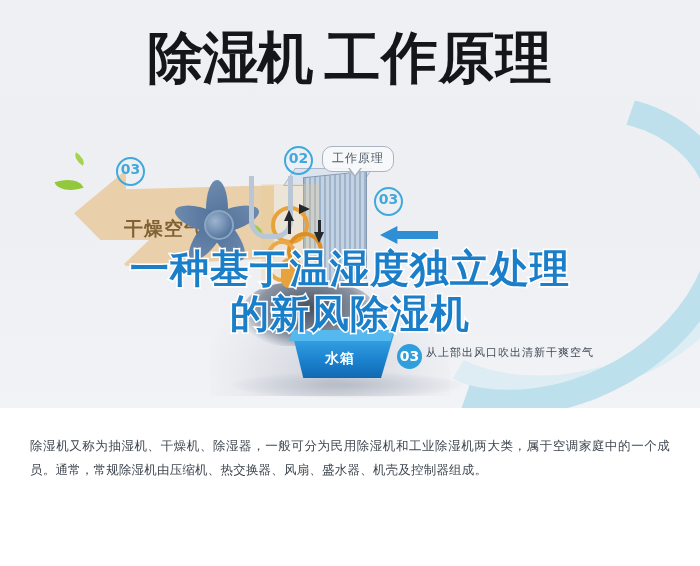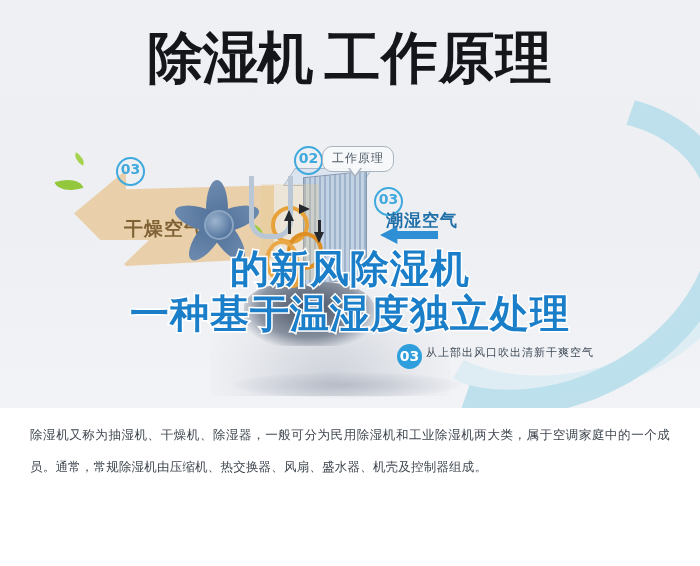--- a/index.html
+++ b/index.html
@@ -271,21 +271,21 @@
     text-align: center;
     letter-spacing: 0;
   }
   .badge.ghost {
     background: transparent;
     color: #3fa9de;
     border: 2px solid #3fa9de;
     line-height: 21px;
   }
   #badge-03-left { left: 116px; top: 157px; }
-  #badge-02 { left: 294px; top: 146px; }
+  #badge-02 { left: 284px; top: 146px; }
   #badge-01 { left: 374px; top: 187px; }
   #badge-03-bottom { left: 397px; top: 344px; }
 
   
   #bubble-02 {
     position: absolute;
     left: 322px; top: 146px;
     padding: 3px 9px 4px;
     border: 1px solid #a9b4c0;
     border-radius: 10px;
@@ -362,24 +362,24 @@
     position: absolute;
     left: 0; top: 408px;
     width: 700px;
     height: 158px;
     background: #ffffff;
     padding: 10px 30px 0 30px;
     box-sizing: border-box;
   }
   .para {
     font-size: 12.5px;
-    line-height: 32px;
+    line-height: 24px;
     color: #3f464f;
     letter-spacing: .2px;
-    margin: 1px 0 16px 0;
+    margin: 16px 0 16px 0;
     text-align: justify;
   }
 </style>
 </head>
 <body>
 
 <div id="page">
 
   <div id="hero">
 
@@ -424,38 +424,42 @@
       <div class="arrow-stem" style="left:33px; top:52px;"></div>
       <div class="arrow-up" style="left:29px; top:42px;"></div>
       <div class="arrow-stem" style="left:63px; top:52px;"></div>
       <div class="arrow-dn" style="left:59px; top:64px;"></div>
       <div class="arrow-rt" style="left:44px; top:36px;"></div>
     </div>
 
     <div id="humid-arrow"></div>
 
     <div id="tank-shadow"></div>
+    <div id="tank">
+      <div id="tank-body"></div>
+      <div id="tank-lip"></div>
+      <div id="tank-label">水箱</div>
+    </div>
 
     <div class="badge ghost" id="badge-03-left">03</div>
 
     <div class="badge ghost" id="badge-02">02</div>
     <div id="bubble-02">工作原理</div>
     <div id="bubble-tail"></div>
     <div id="bubble-tail-in"></div>
 
     <div class="badge ghost" id="badge-01">03</div>
-    <div id="label-01">潮湿空气</div>
 
 
     <div class="badge" id="badge-03-bottom">03</div>
     <div id="note-03">从上部出风口吹出清新干爽空气</div>
 
     <div id="watermark">
+      <div>一种基于温湿度独立处理</div>
       <div>的新风除湿机</div>
-      <div>一种基于温湿度独立处理</div>
     </div>
   </div>
 
   <div id="body-text">
     <p class="para">除湿机又称为抽湿机、干燥机、除湿器，一般可分为民用除湿机和工业除湿机两大类，属于空调家庭中的一个成员。通常，常规除湿机由压缩机、热交换器、风扇、盛水器、机壳及控制器组成。</p>
   </div>
 
 </div>
 
 </body></html>

